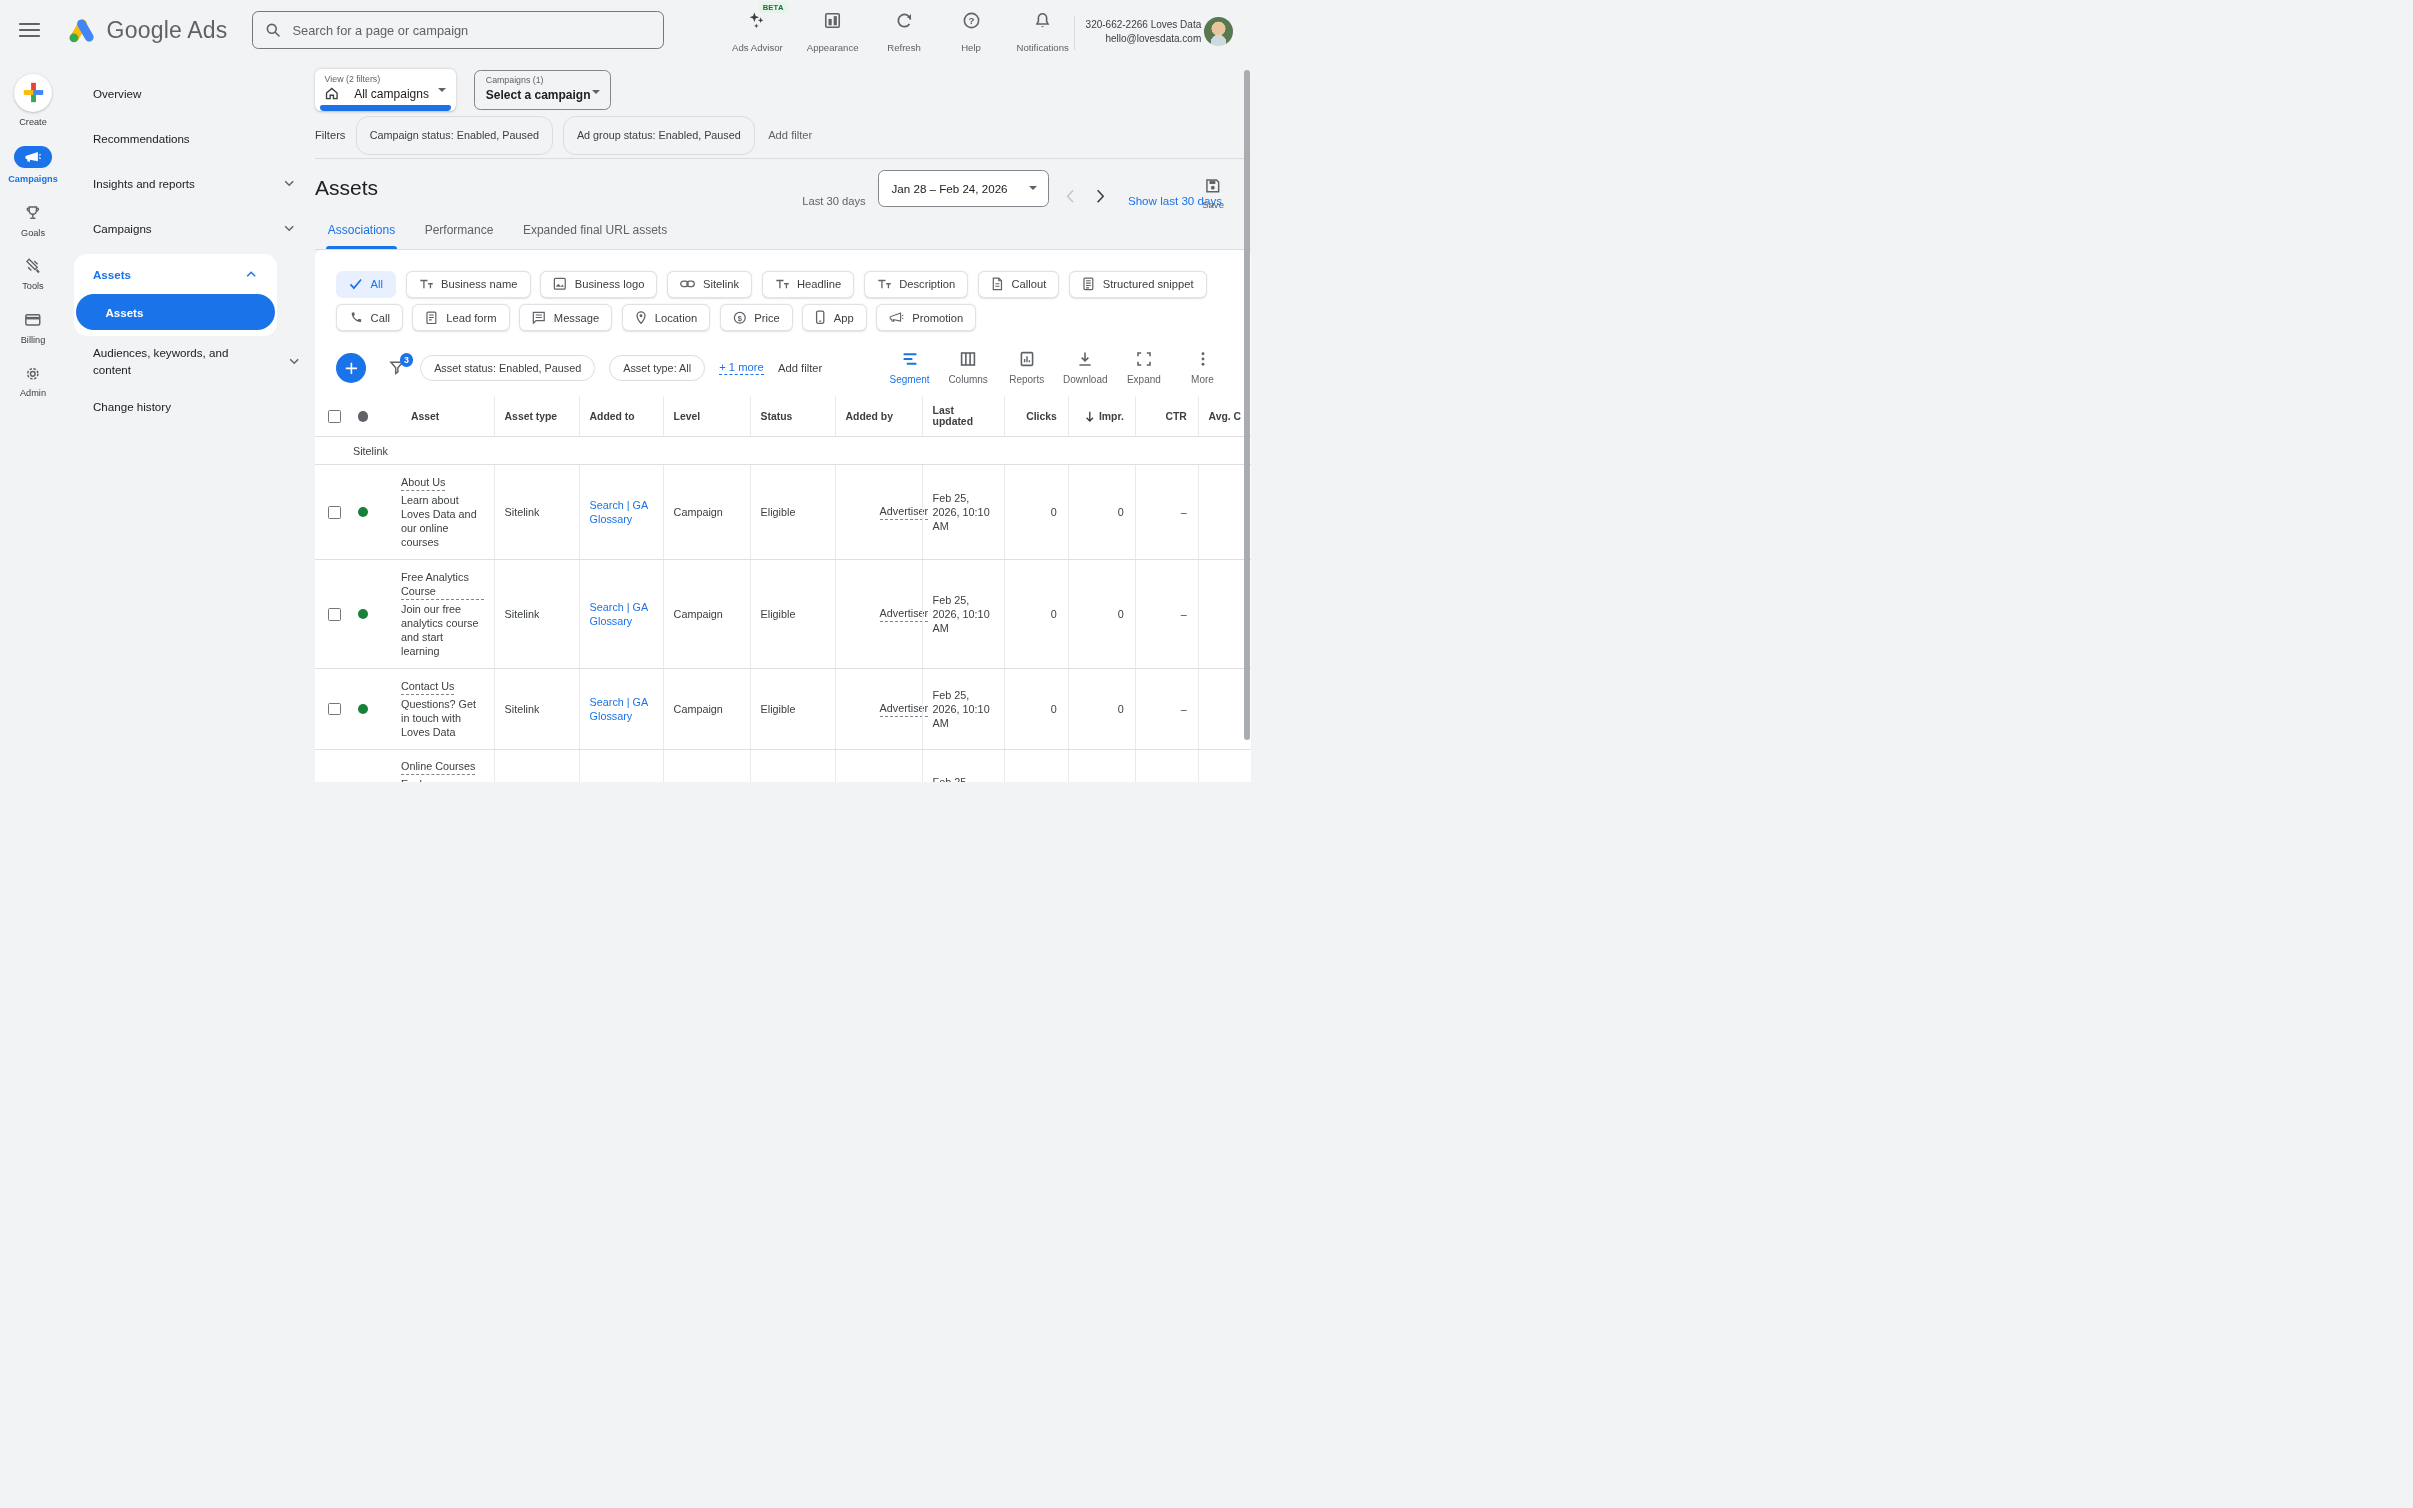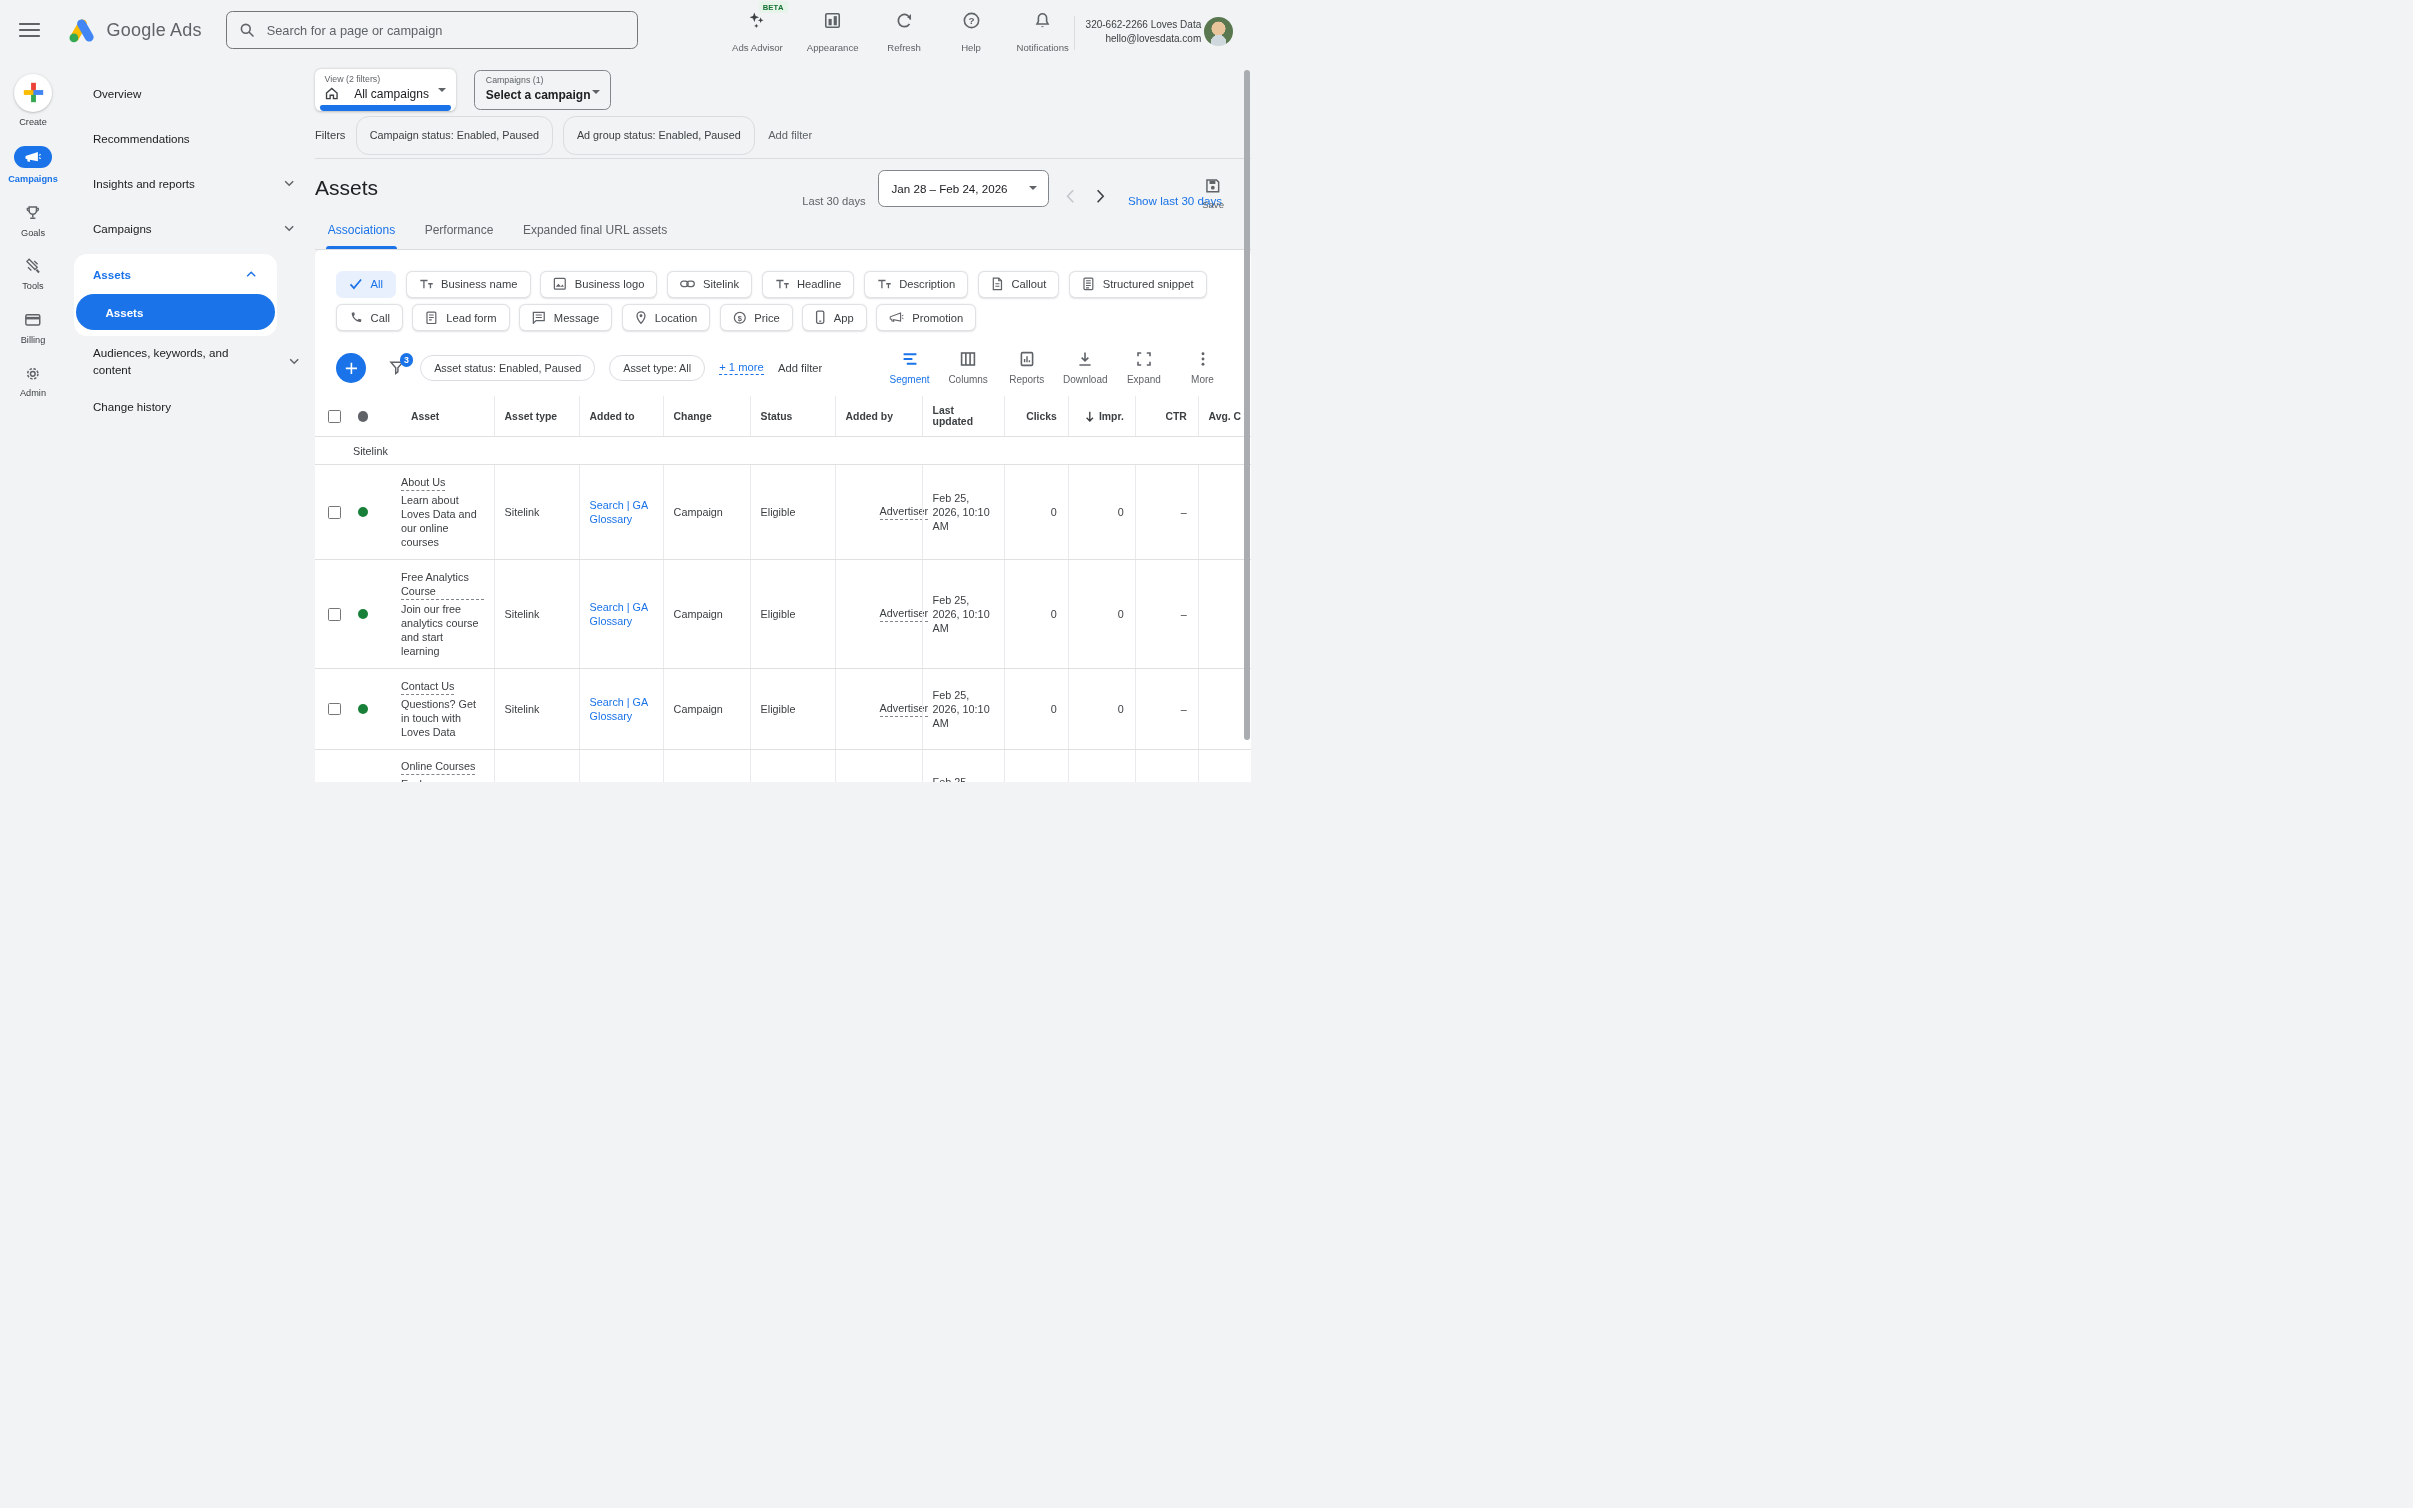--- a/index.html
+++ b/index.html
@@ -8,21 +8,21 @@
     font-family:"Liberation Sans", sans-serif;
     background:#f1f3f4; color:#202124; position:relative;
   }
   svg { display:block; }
 
   
   .topbar { height:60px; display:flex; align-items:center; padding:0 17.6px 0 19px; background:#f1f3f4; }
   .hamburger { width:21px; height:14.4px; display:flex; flex-direction:column; justify-content:space-between; cursor:pointer; margin-right:27px; }
   .hamburger span { height:2.4px; background:#5f6368; border-radius:0.8px; }
   .brand { display:flex; align-items:center; gap:9.6px; }
-  .brand-text { font-size:18px; color:#5f6368; letter-spacing:0.2px; white-space:nowrap; }
+  .brand-text { font-size:23px; color:#5f6368; letter-spacing:0.2px; white-space:nowrap; }
   .search { width:412px; height:38px; border:0.8px solid #747775; border-radius:6.4px; display:flex; align-items:center; gap:11.2px; padding:0 12.8px; margin-left:24px; }
   .search input { flex:1; border:none; outline:none; background:transparent; font-size:12.8px; font-family:inherit; color:#202124; }
   .search input::placeholder { color:#5f6368; }
   .tb-actions { display:flex; margin-left:auto; align-items:flex-start; gap:24px; }
   .tb-action { display:flex; flex-direction:column; align-items:center; gap:12px; font-size:9.6px; color:#5f6368; position:relative; cursor:pointer; min-width:43px; padding-top:4.8px; }
   .beta-badge { position:absolute; top:-5.6px; right:-4.8px; background:#e6f4ea; color:#137333; font-size:7.6px; font-weight:bold; padding:1.6px 4px; border-radius:3.2px; letter-spacing:0.2px; }
   .tb-divider { width:0.8px; height:34px; background:#dadce0; margin:6.4px 3.2px 0 4.8px; }
   .account { text-align:right; font-size:10px; color:#3c4043; line-height:1.4; margin:4.8px 3.2px 0 8px; white-space:nowrap; }
   .avatar { width:29px; height:29px; border-radius:50%; margin-top:3.2px; cursor:pointer;
     background:
@@ -568,21 +568,21 @@
             <span class="dot gray"></span>
             <span>Asset</span>
           </div>
           <div class="th">
               <span>Asset type</span>
             </div>
           <div class="th">
               <span>Added to</span>
             </div>
           <div class="th">
-              <span>Change</span>
+              <span>Level</span>
             </div>
           <div class="th">
               <span>Status</span>
             </div>
           <div class="th">
               <span>Added by</span>
             </div>
           <div class="th">
               <span>Last updated</span>
             </div>

